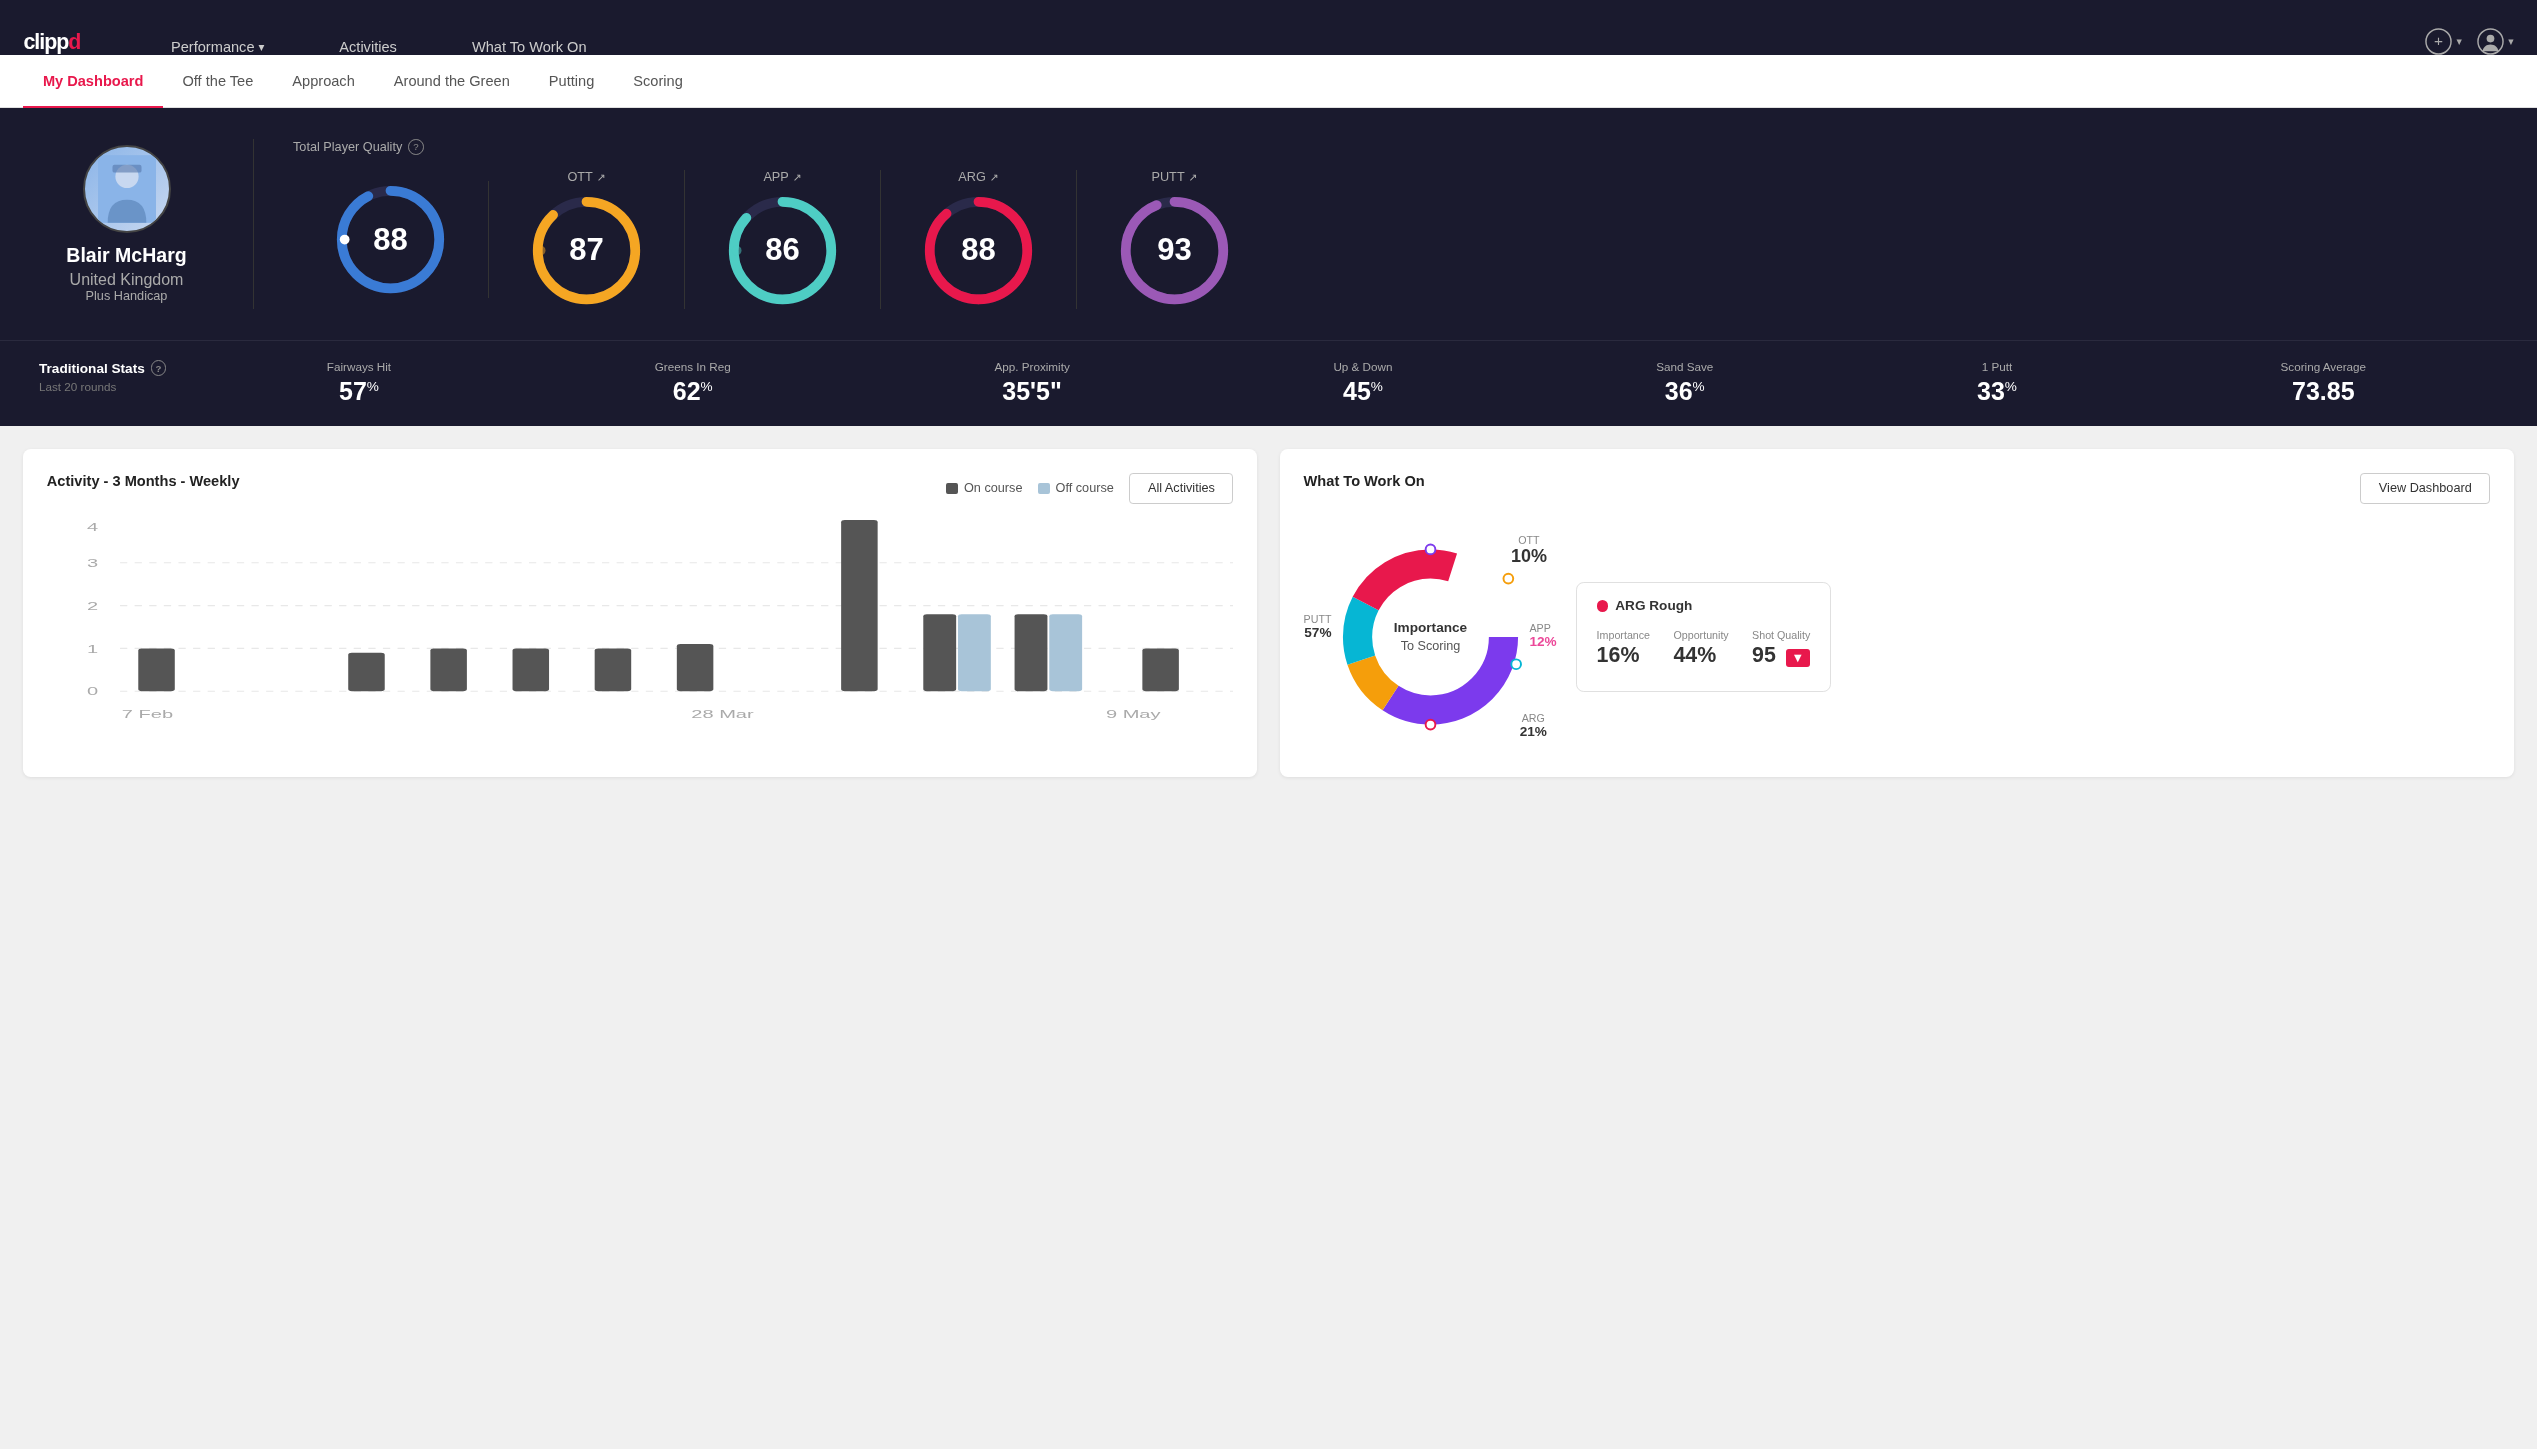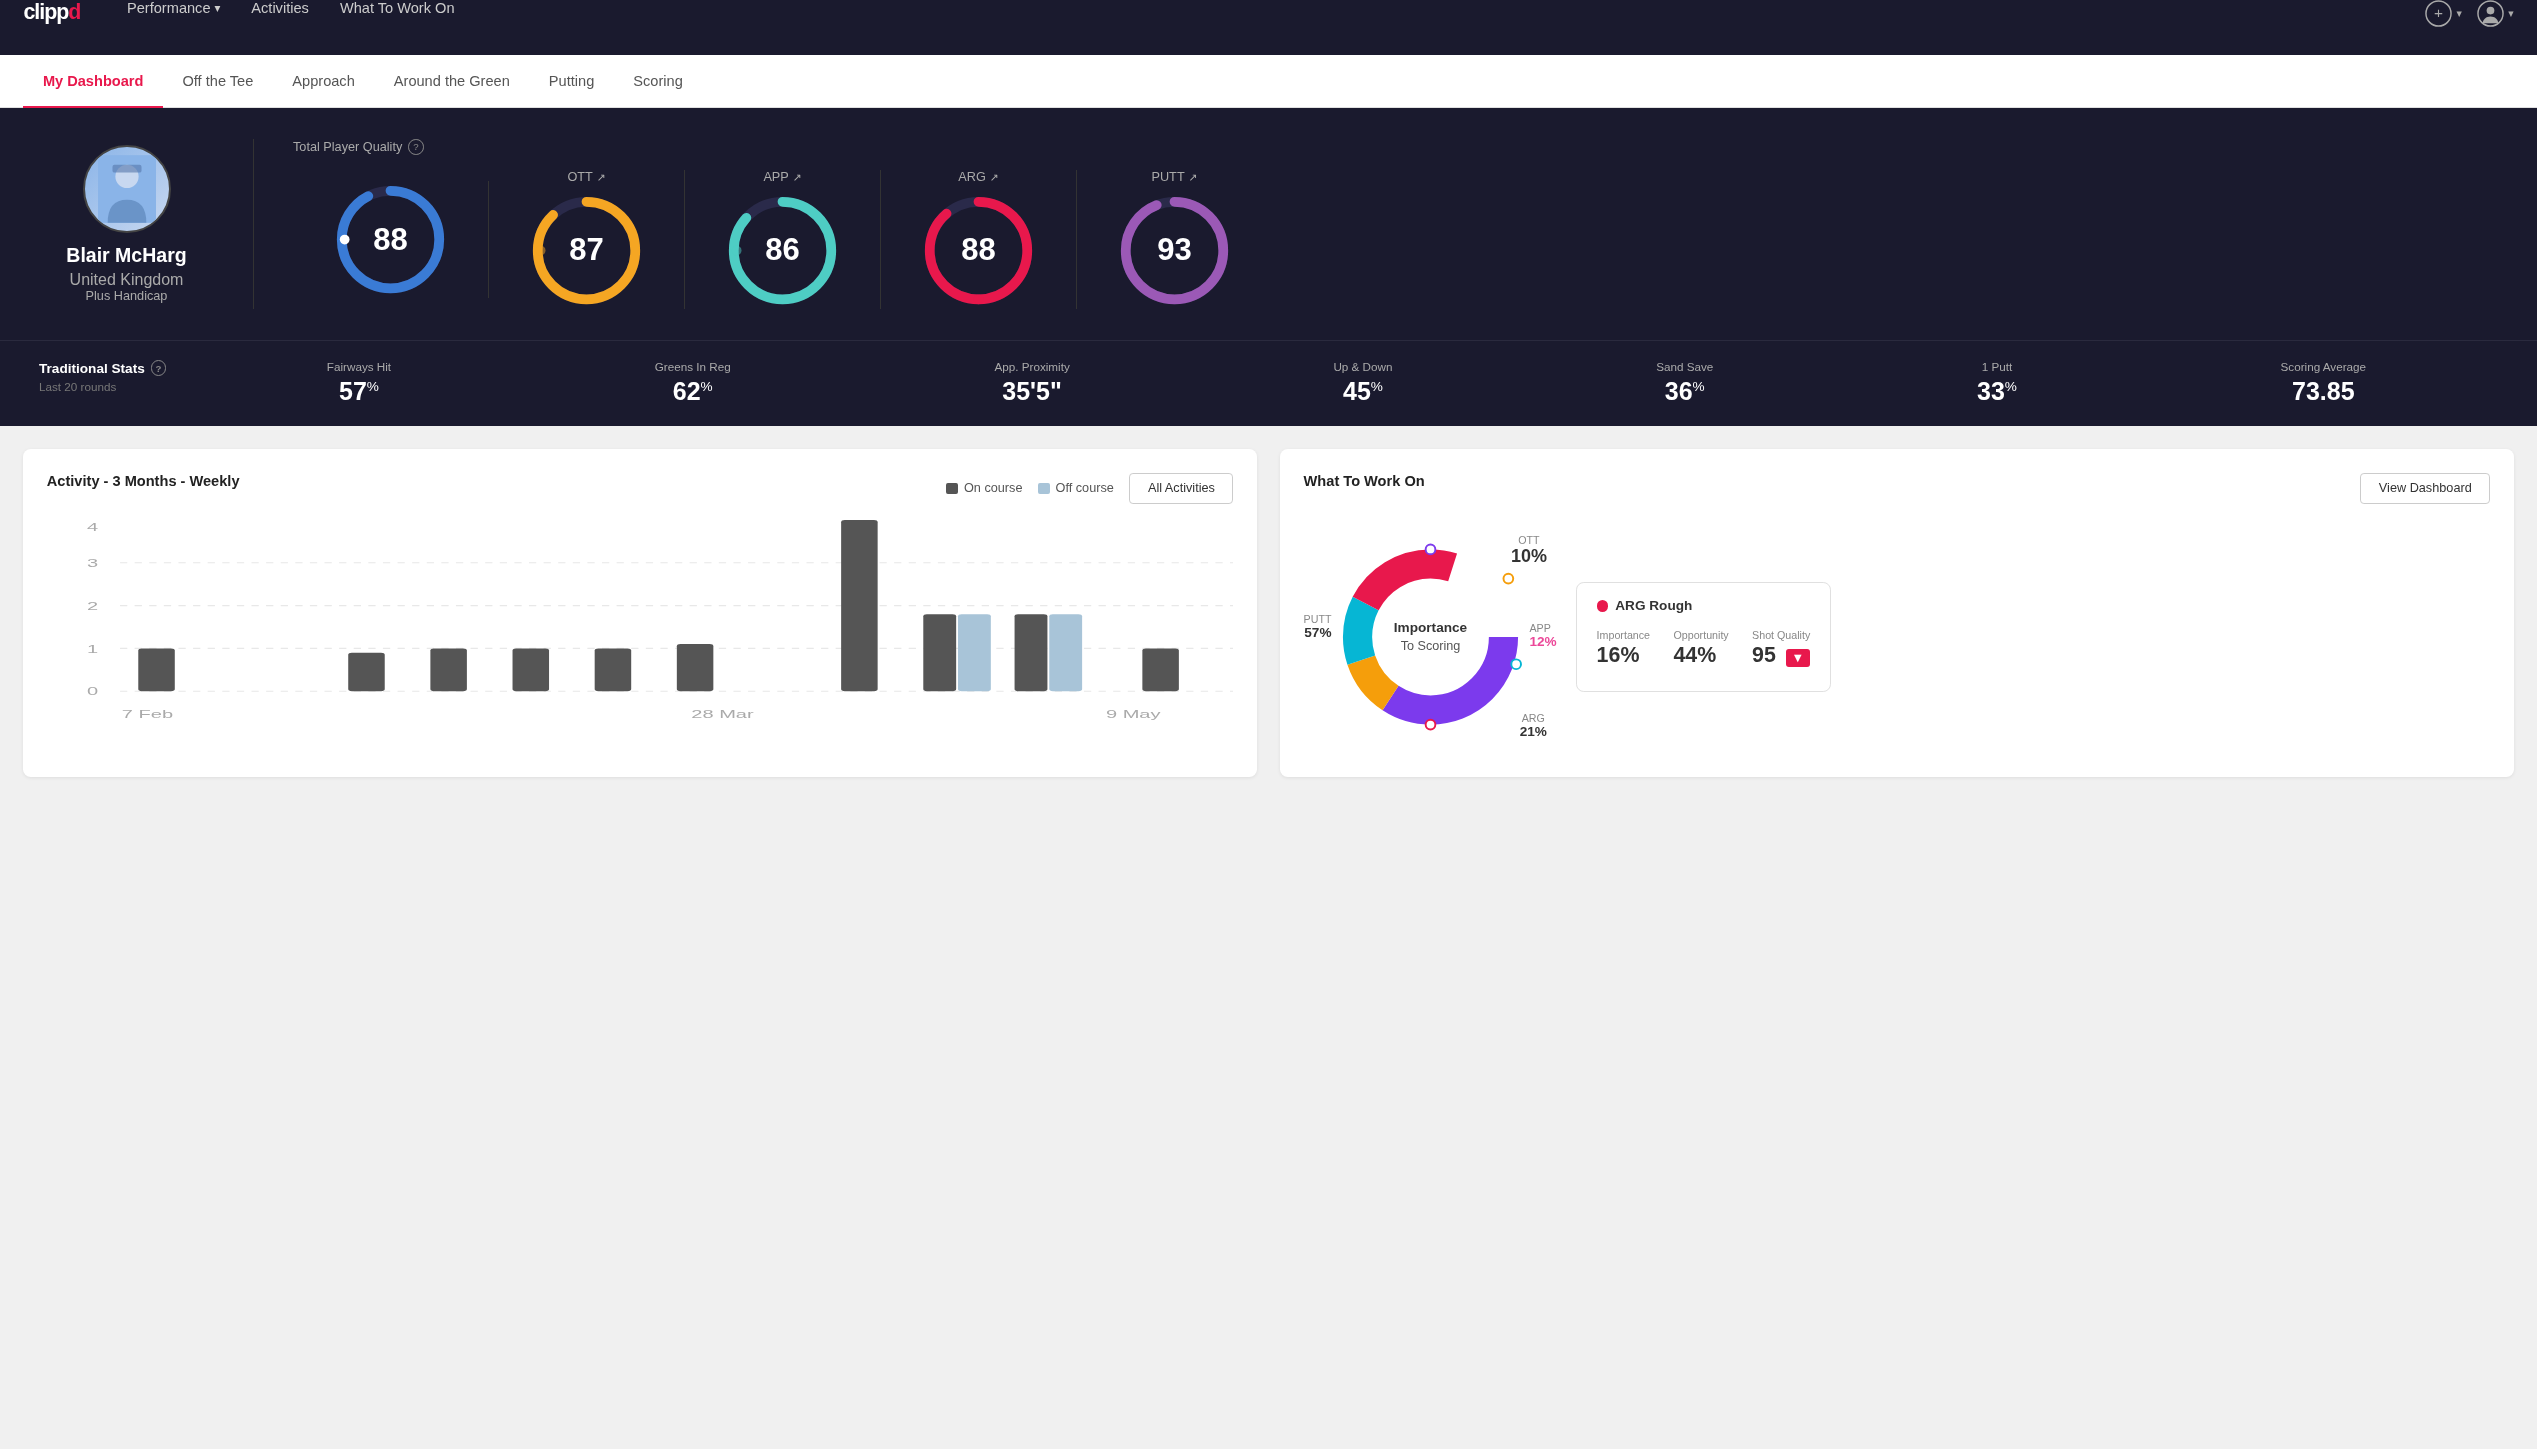--- a/index.html
+++ b/index.html
@@ -2,40 +2,41 @@
 <html><head>
   <meta charset="utf-8">
   <style>
     * { box-sizing: border-box; margin: 0; padding: 0; }
     body { font-family: -apple-system, BlinkMacSystemFont, 'Segoe UI', sans-serif; background: #f0f0f0; color: #fff; }
 
     
     .top-nav {
       background: #1a1a2e;
       display: flex;
-      align-items: flex-start;
+      align-items: flex-end;
       padding: 0 23.4px;
       height: 55px;
       gap: 31px;
     }
     .logo {
       font-size: 21.4px;
       font-weight: 900;
       color: #e8184c;
       letter-spacing: -1px;
       margin-right: 15.6px;
     }
     .logo span { color: #fff; }
     .nav-item {
       color: #ccc;
       font-size: 14.6px;
       cursor: pointer;
       display: flex;
       align-items: center;
       gap: 3.9px;
+      margin-left: 44px;
     }
     .nav-right {
       margin-left: auto;
       display: flex;
       align-items: center;
       gap: 15.6px;
     }
     .nav-icon-btn {
       color: #ccc;
       font-size: 21.4px;

